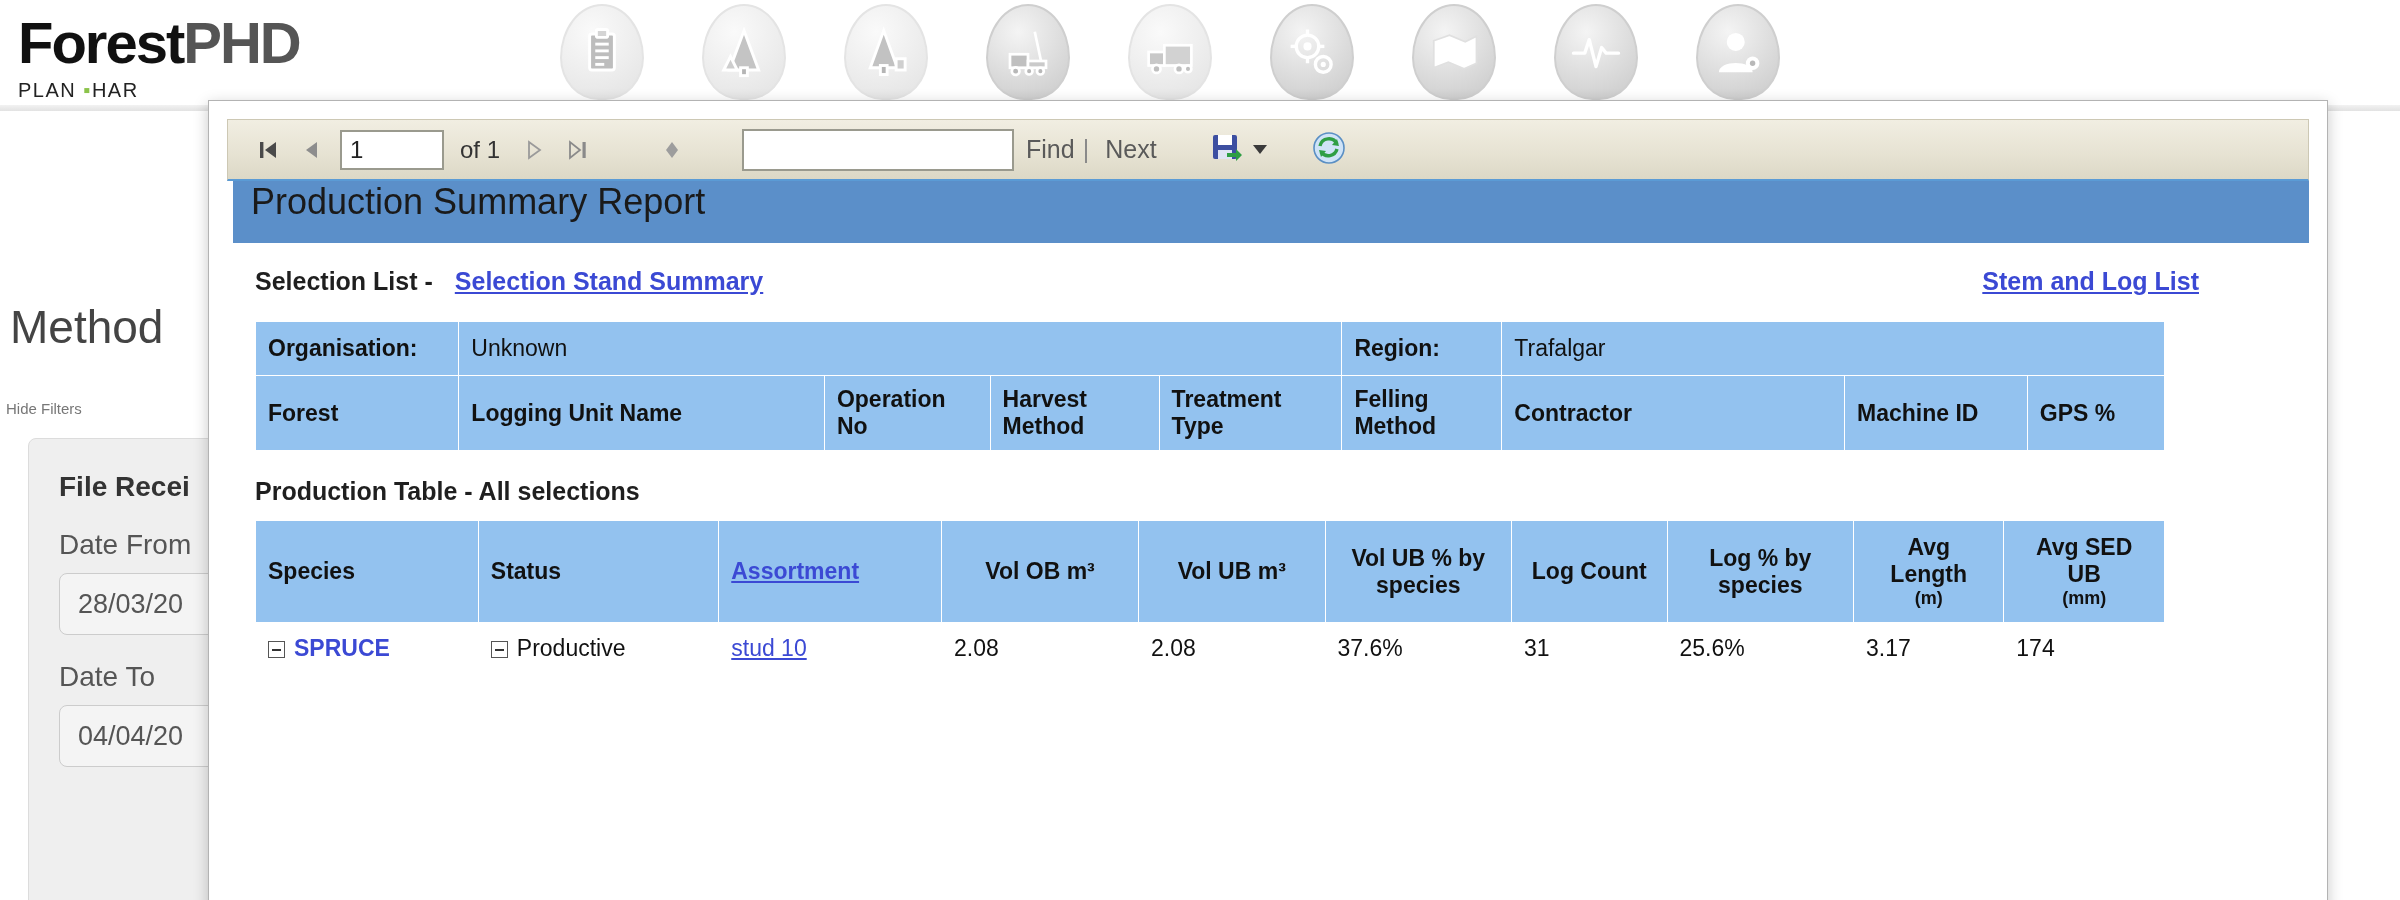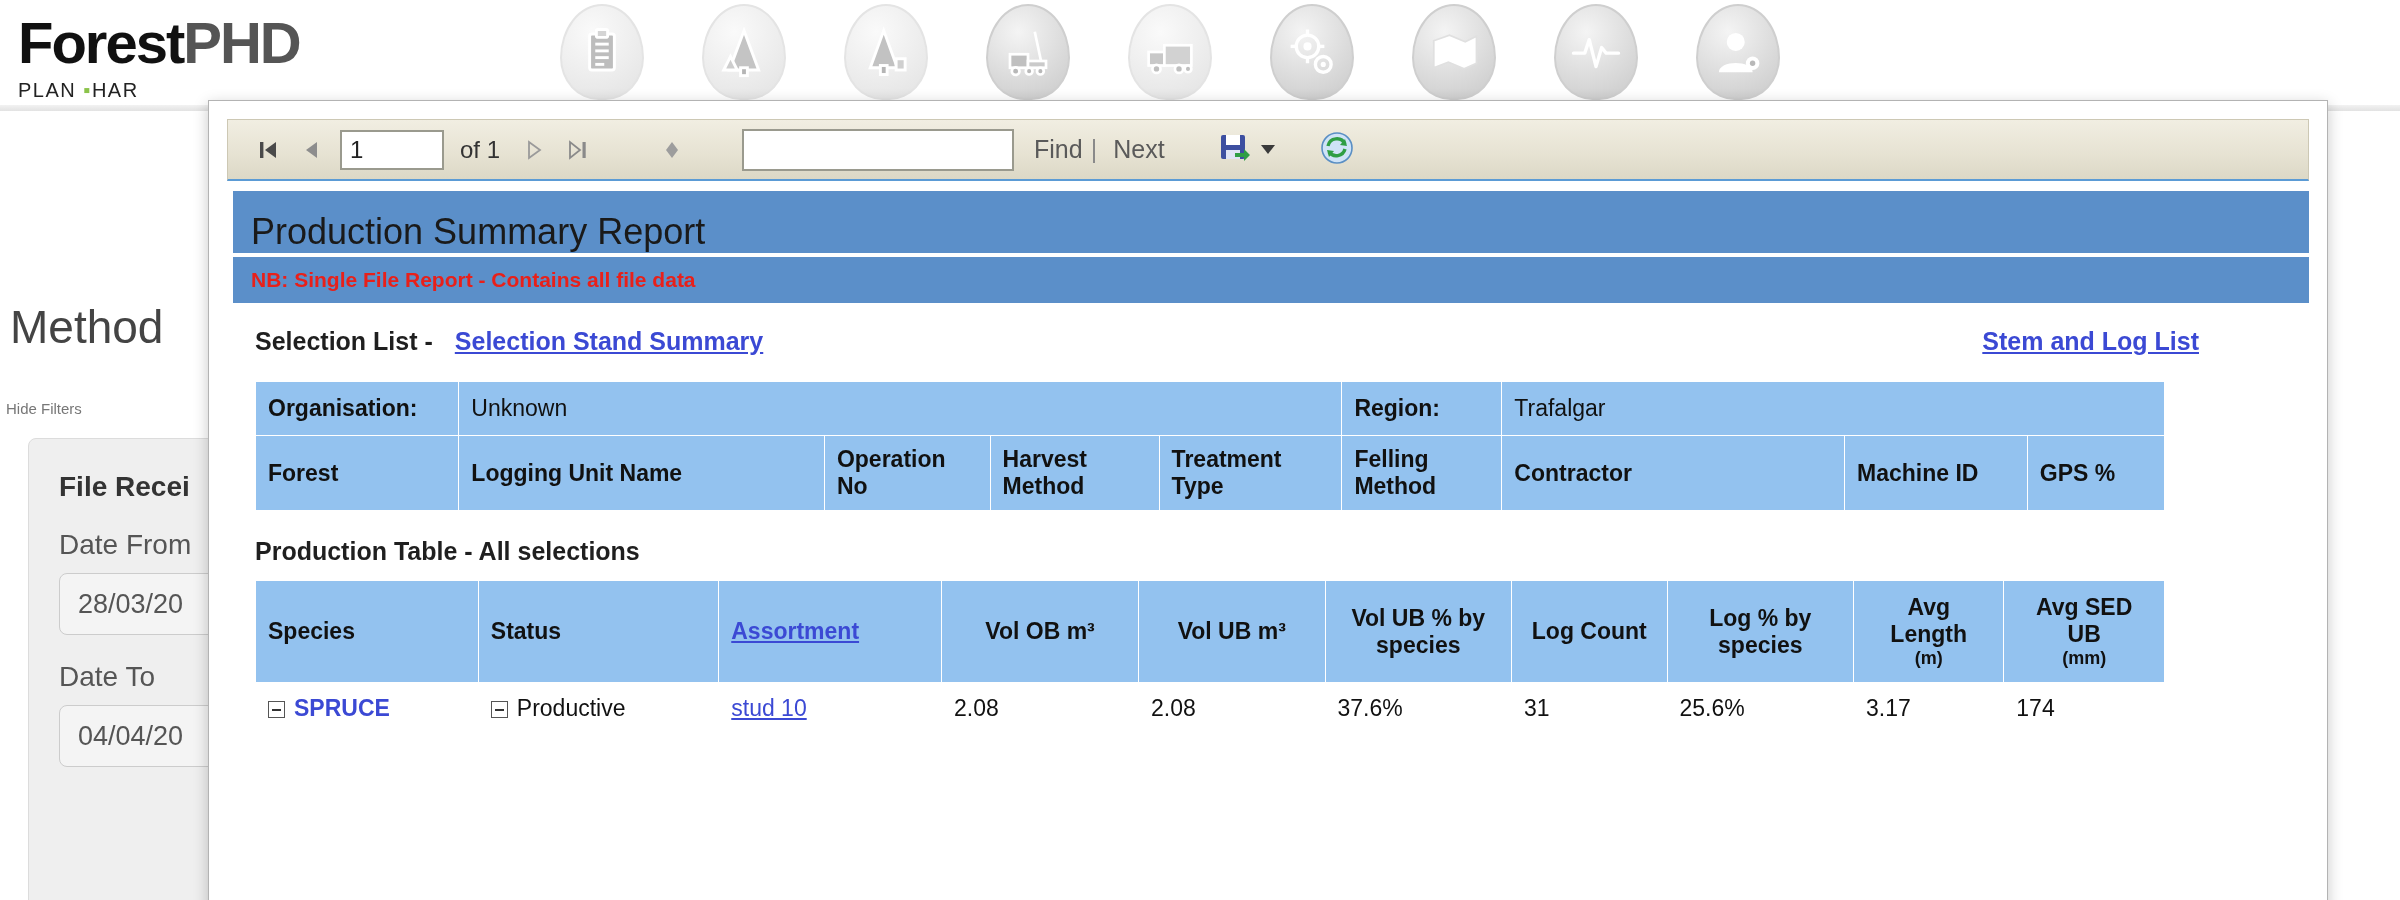--- a/index.html
+++ b/index.html
@@ -218,21 +218,21 @@
     width: 272px;
     height: 42px;
     border: 2px solid #9a9a8e;
     background: #ffffff;
     margin-left: 48px;
     cursor: text;
   }
   .find-link {
     font-size: 25px;
     color: #5a5a5a;
-    margin-left: 20px;
+    margin-left: 12px;
     cursor: pointer;
     white-space: nowrap;
   }
   .find-sep {
     font-size: 25px;
     color: #8a8a8a;
     margin: 0 8px;
   }
   #export-group {
     display: flex;
@@ -246,25 +246,24 @@
     border-right: 7px solid transparent;
     border-top: 9px solid #3a3a3a;
     margin-left: 10px;
   }
   #refresh-btn { margin-left: 44px; cursor: pointer; }
 
   
   #report-content { padding: 0 0 0 6px; }
 
   #report-banner {
-    margin-top: 10px;
     background: #5b8fc9;
     height: 62px;
     display: flex;
-    align-items: flex-end;
+    align-items: flex-start;
     padding-left: 18px;
   }
   #report-banner-title {
     font-size: 36px;
     color: #1a1a1a;
     white-space: nowrap;
   }
   #report-note-bar {
     margin-top: 4px;
     background: #5b8fc9;
@@ -566,23 +565,20 @@
         </svg>
       </div>
     </div>
 
     <div id="report-content">
 
       <div id="report-banner">
         <span id="report-banner-title">Production Summary Report</span>
       </div>
 
-      <div id="report-note-bar">
-        <span id="report-note">NB: Single File Report - Contains all file data</span>
-      </div>
 
       <div id="links-row">
         <div class="inline-row">
           <span id="selection-list-label">Selection List -</span>
           <span id="selection-stand-link">Selection Stand Summary</span>
         </div>
         <span id="stem-log-link">Stem and Log List</span>
       </div>
 
       <table id="info-table" class="rpt">

